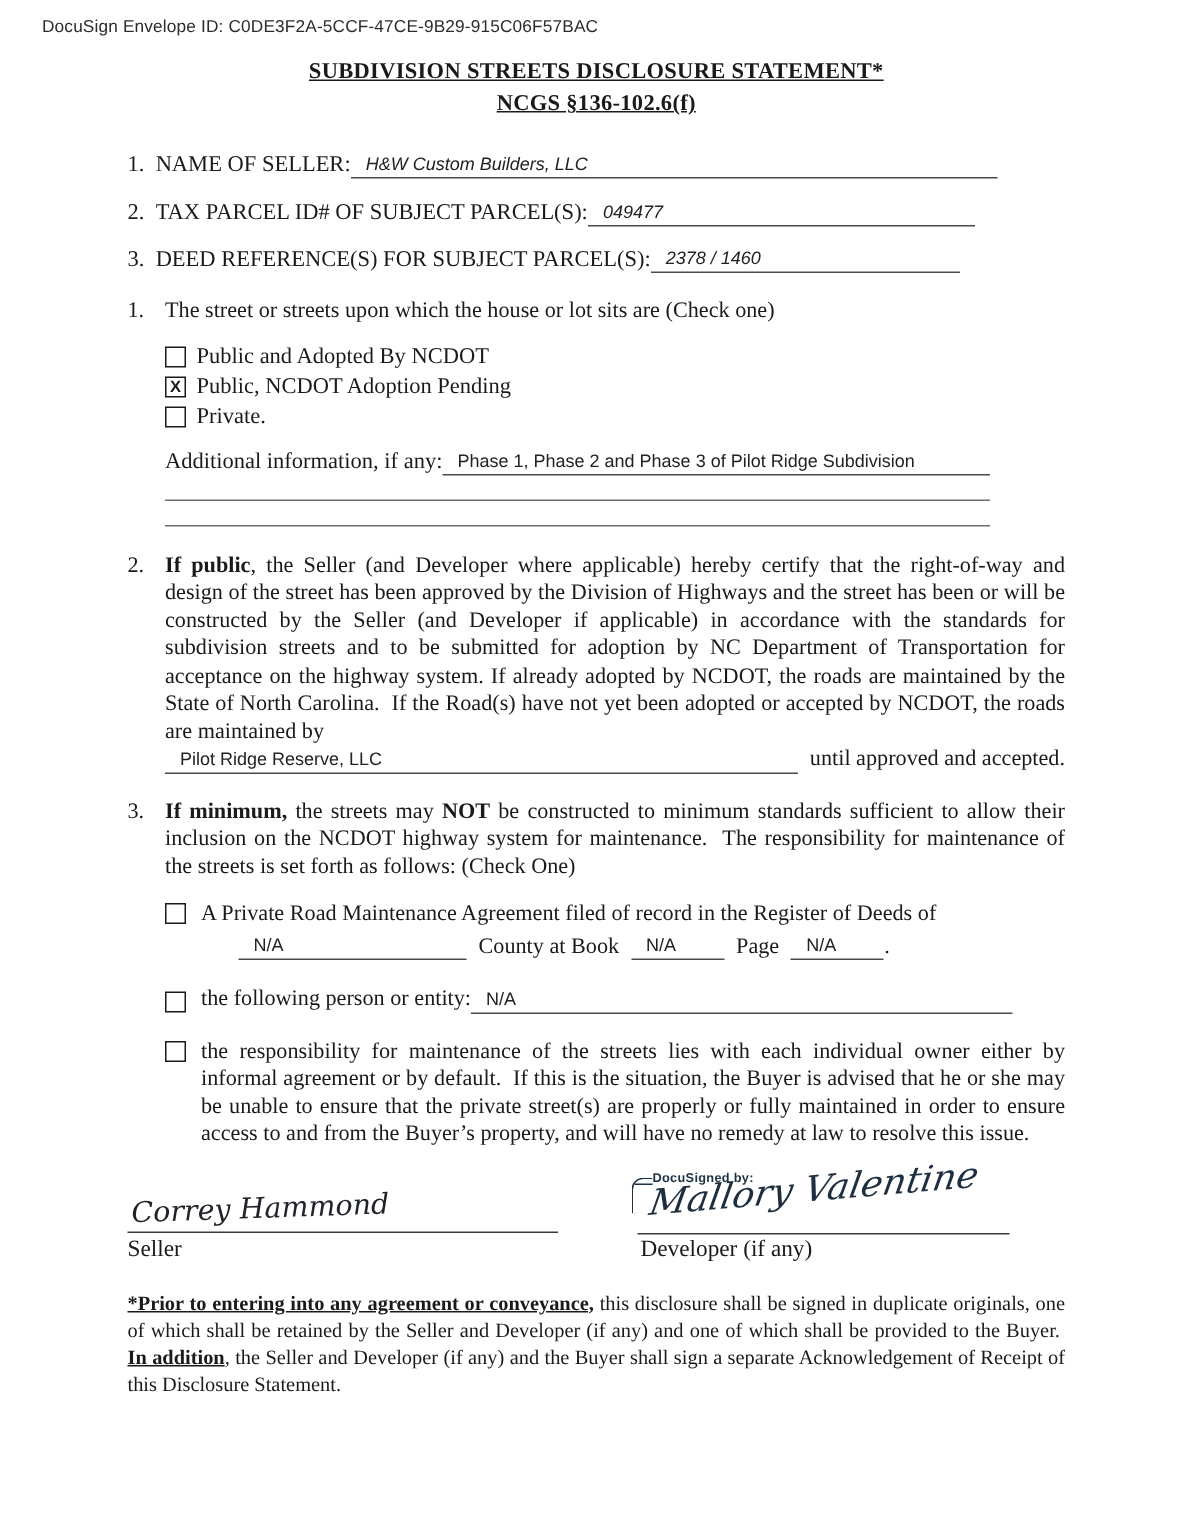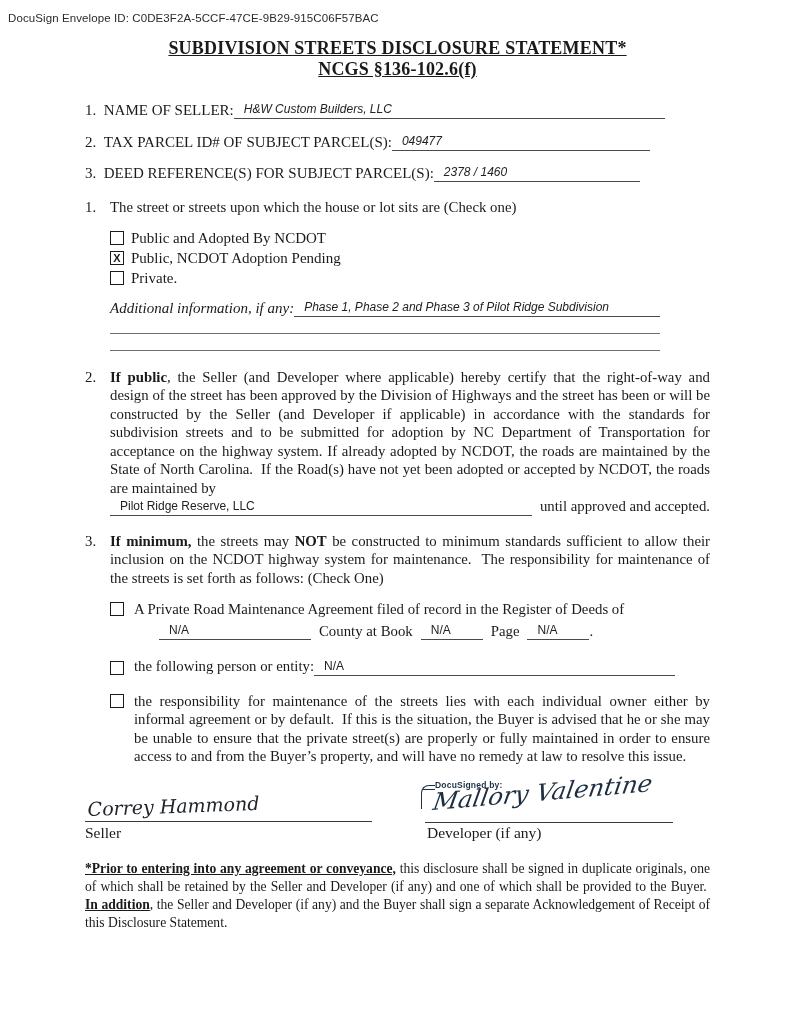--- a/index.html
+++ b/index.html
@@ -6,29 +6,29 @@
   html,body { background:#ffffff; }
   .page {
     position:relative;
     width:791px; height:1024px;
     background:#ffffff;
     color:#1a1a1a;
     font-family:"Liberation Serif", serif;
     overflow:hidden;
   }
   .envelope {
-    position:absolute; top:12px; left:8px;
+    position:absolute; top:12px; left:28px;
     font-family:"Liberation Sans", sans-serif;
     font-size:11.5px; color:#2b2b2b; letter-spacing:.1px;
   }
   .content { padding:38px 81px 0 85px; }
 
   .title-block { text-align:center; }
   .title-line {
-    font-weight:bold; font-size:18px; line-height:21px;
+    font-weight:bold; font-size:15px; line-height:21px;
     text-decoration:underline; letter-spacing:.2px;
   }
 
   
   .frow { display:flex; align-items:center; font-size:15px; }
   .frow .flabel { white-space:nowrap; }
   .fill {
     border-bottom:1px solid #4a4a4a;
     font-family:"Liberation Sans", sans-serif;
     font-size:12px; line-height:15px;
@@ -45,21 +45,21 @@
 
   .checkbox {
     display:inline-block; width:14px; height:14px;
     border:1.5px solid #1a1a1a; flex:0 0 14px;
     font-family:"Liberation Sans", sans-serif;
     font-size:11px; font-weight:bold; line-height:12px;
     text-align:center; color:#1a1a1a; background:#fff;
   }
   .optrow { display:flex; align-items:center; gap:7px; margin-top:4px; font-size:15px; line-height:16px; }
 
-  .addl-row { display:flex; align-items:flex-start; margin-top:14px; font-size:15px;font-style:italic; }
+  .addl-row { display:flex; align-items:flex-start; margin-top:14px; font-size:15px; }
   .blank-line { border-bottom:1px solid #6f6f6f; height:17px; }
 
   .lastline { display:flex; align-items:flex-end; }
   .tail { white-space:nowrap; padding-left:8px; }
 
   .q3opt { display:flex; gap:10px; }
   .q3opt .obody { flex:1; text-align:justify; font-size:14.8px; line-height:18.5px; }
   .mixrow { display:flex; align-items:flex-end; white-space:nowrap; margin-top:3px; }
   .mixrow .mid { padding:0 8px; }
 

